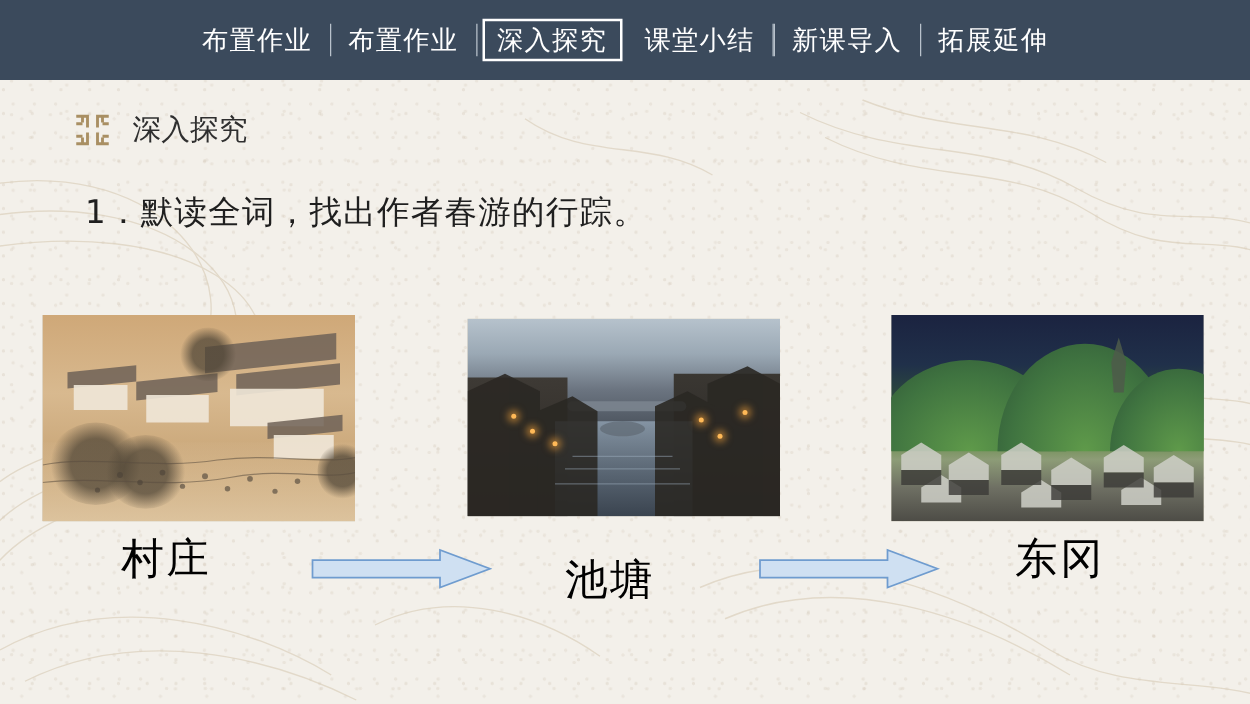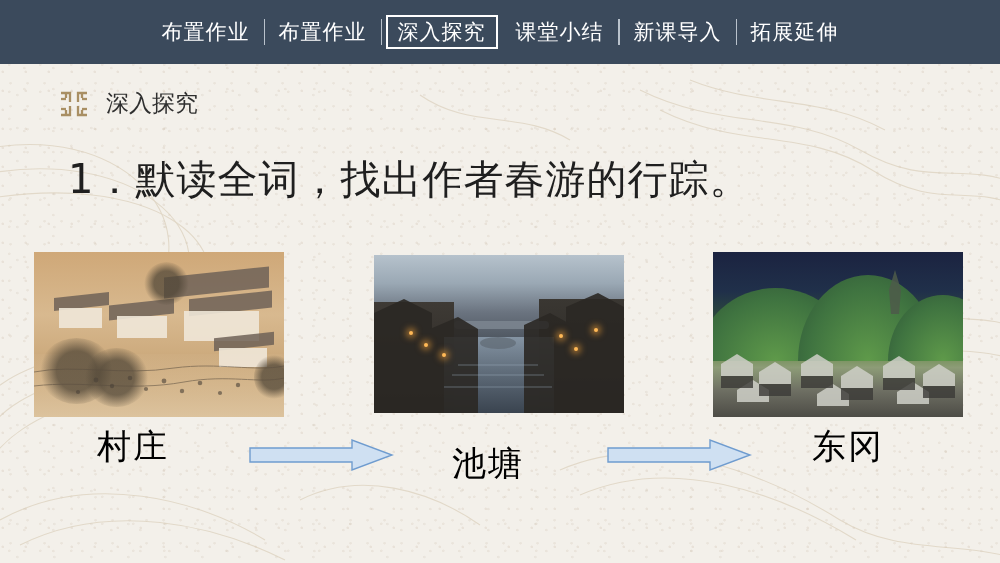--- a/index.html
+++ b/index.html
@@ -89,21 +89,21 @@
   }
   .section-title {
     font-size: 23px;
     color: #2f2f2f;
     font-family: "DejaVu Sans", "Liberation Sans", sans-serif;
   }
   .question {
     position: absolute;
     left: 68px;
     top: 152px;
-    font-size: 40px;
+    font-size: 26px;
     color: #1f1f1f;
     letter-spacing: 1px;
     font-family: "DejaVu Sans", "Liberation Sans", sans-serif;
     z-index: 4;
   }
   
   .figures {
     position: absolute;
     top: 250px;
     left: 0;

